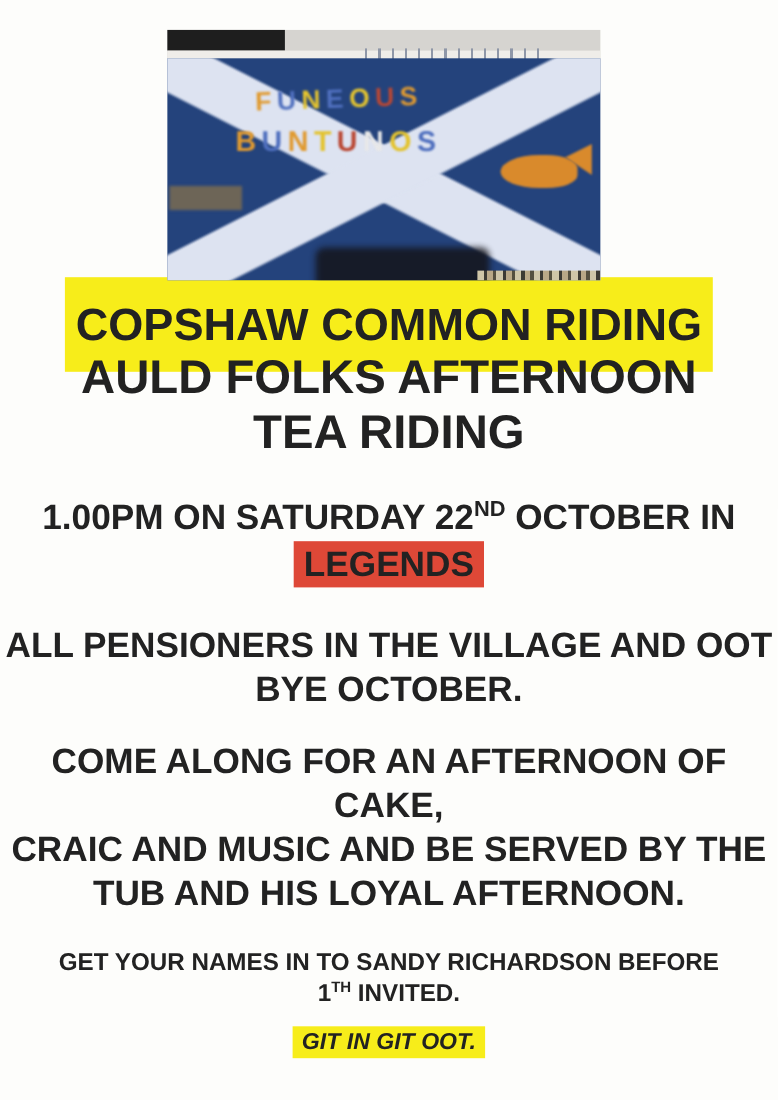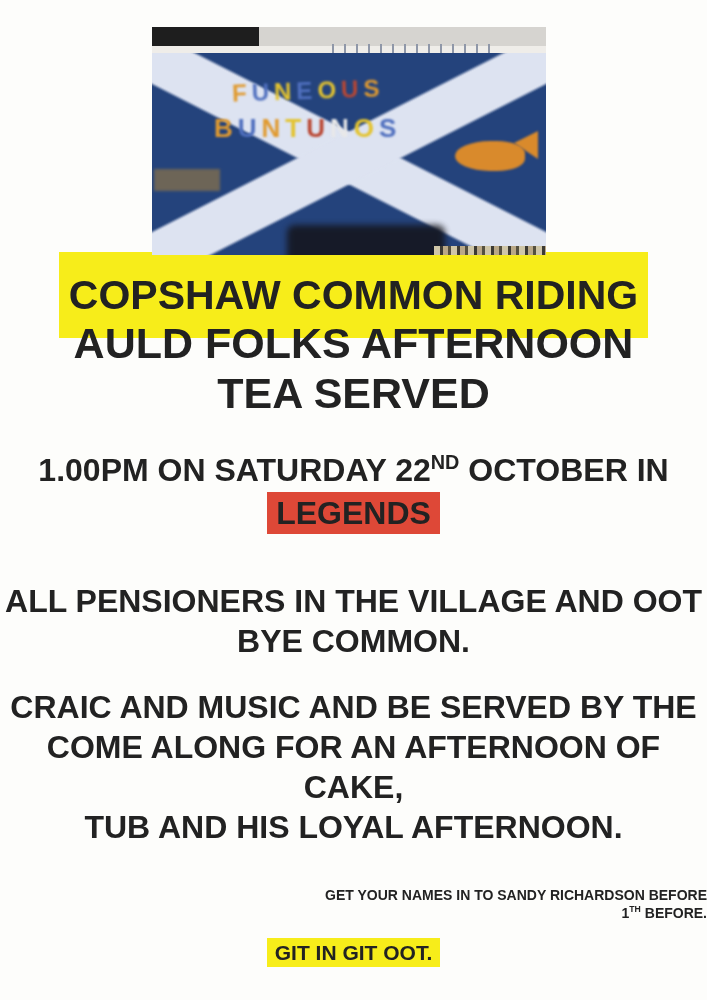--- a/index.html
+++ b/index.html
@@ -103,24 +103,24 @@
 
   
   .hl-yellow { background: #f7ed1a; padding: 20px 10px; }
   .hl-red    { background: #de4837; padding: 3px 9px; }
 
   .title-line { margin-top: 17px; font-size: 41px; letter-spacing: 0px; }
   .headline   { font-size: 43px; line-height: 1.16; }
   .body-text  { font-size: 32px; line-height: 1.25; }
   .date-block { margin-top: 31px; }
   .venue-line { margin-top: 3px; }
-  .pensioners { margin-top: 48px; }
+  .pensioners { margin-top: 33px; }
   .come-along { margin-top: 26px; }
-  .names      { margin-top: 40px; font-size: 14px; line-height: 1.27; text-align: right; }
-  .footer-line{ margin-top: 19px; font-size: 21px; }
+  .names      { margin-top: 29px; font-size: 22px; line-height: 1.27; }
+  .footer-line{ margin-top: 19px; font-size: 21px; font-style: italic; }
   .sup {
     font-size: 0.62em;
     vertical-align: super;
     line-height: 0;
   }
 </style>
 </head>
 <body>
 
 <div class="page">
@@ -142,43 +142,43 @@
       <div class="bottom-strip"></div>
     </div>
   </div>
 
   <div class="title-line">
     <span class="hl-yellow">COPSHAW COMMON RIDING</span>
   </div>
 
   <div class="headline">
     <div>AULD FOLKS AFTERNOON</div>
-    <div>TEA SERVED</div>
+    <div>TEA RIDING</div>
   </div>
 
   <div class="body-text date-block">
     <span>1.00PM ON SATURDAY 22</span><span class="sup">ND</span><span> OCTOBER IN</span>
     <div class="venue-line">
       <span class="hl-red">LEGENDS</span>
     </div>
   </div>
 
   <div class="body-text pensioners">
     <div>ALL PENSIONERS IN THE VILLAGE AND OOT</div>
-    <div>BYE COMMON.</div>
+    <div>BYE OCTOBER.</div>
   </div>
 
   <div class="body-text come-along">
+    <div>COME ALONG FOR AN AFTERNOON OF CAKE,</div>
     <div>CRAIC AND MUSIC AND BE SERVED BY THE</div>
-    <div>COME ALONG FOR AN AFTERNOON OF CAKE,</div>
     <div>TUB AND HIS LOYAL AFTERNOON.</div>
   </div>
 
   <div class="names">
     <div>GET YOUR NAMES IN TO SANDY RICHARDSON BEFORE</div>
-    <div><span>1</span><span class="sup">TH</span><span> BEFORE.</span></div>
+    <div><span>1</span><span class="sup">TH</span><span> INVITED.</span></div>
   </div>
 
   <div class="footer-line">
     <span class="hl-yellow" style="padding:3px 8px;">GIT IN GIT OOT.</span>
   </div>
 
 </div>
 
 </body></html>

